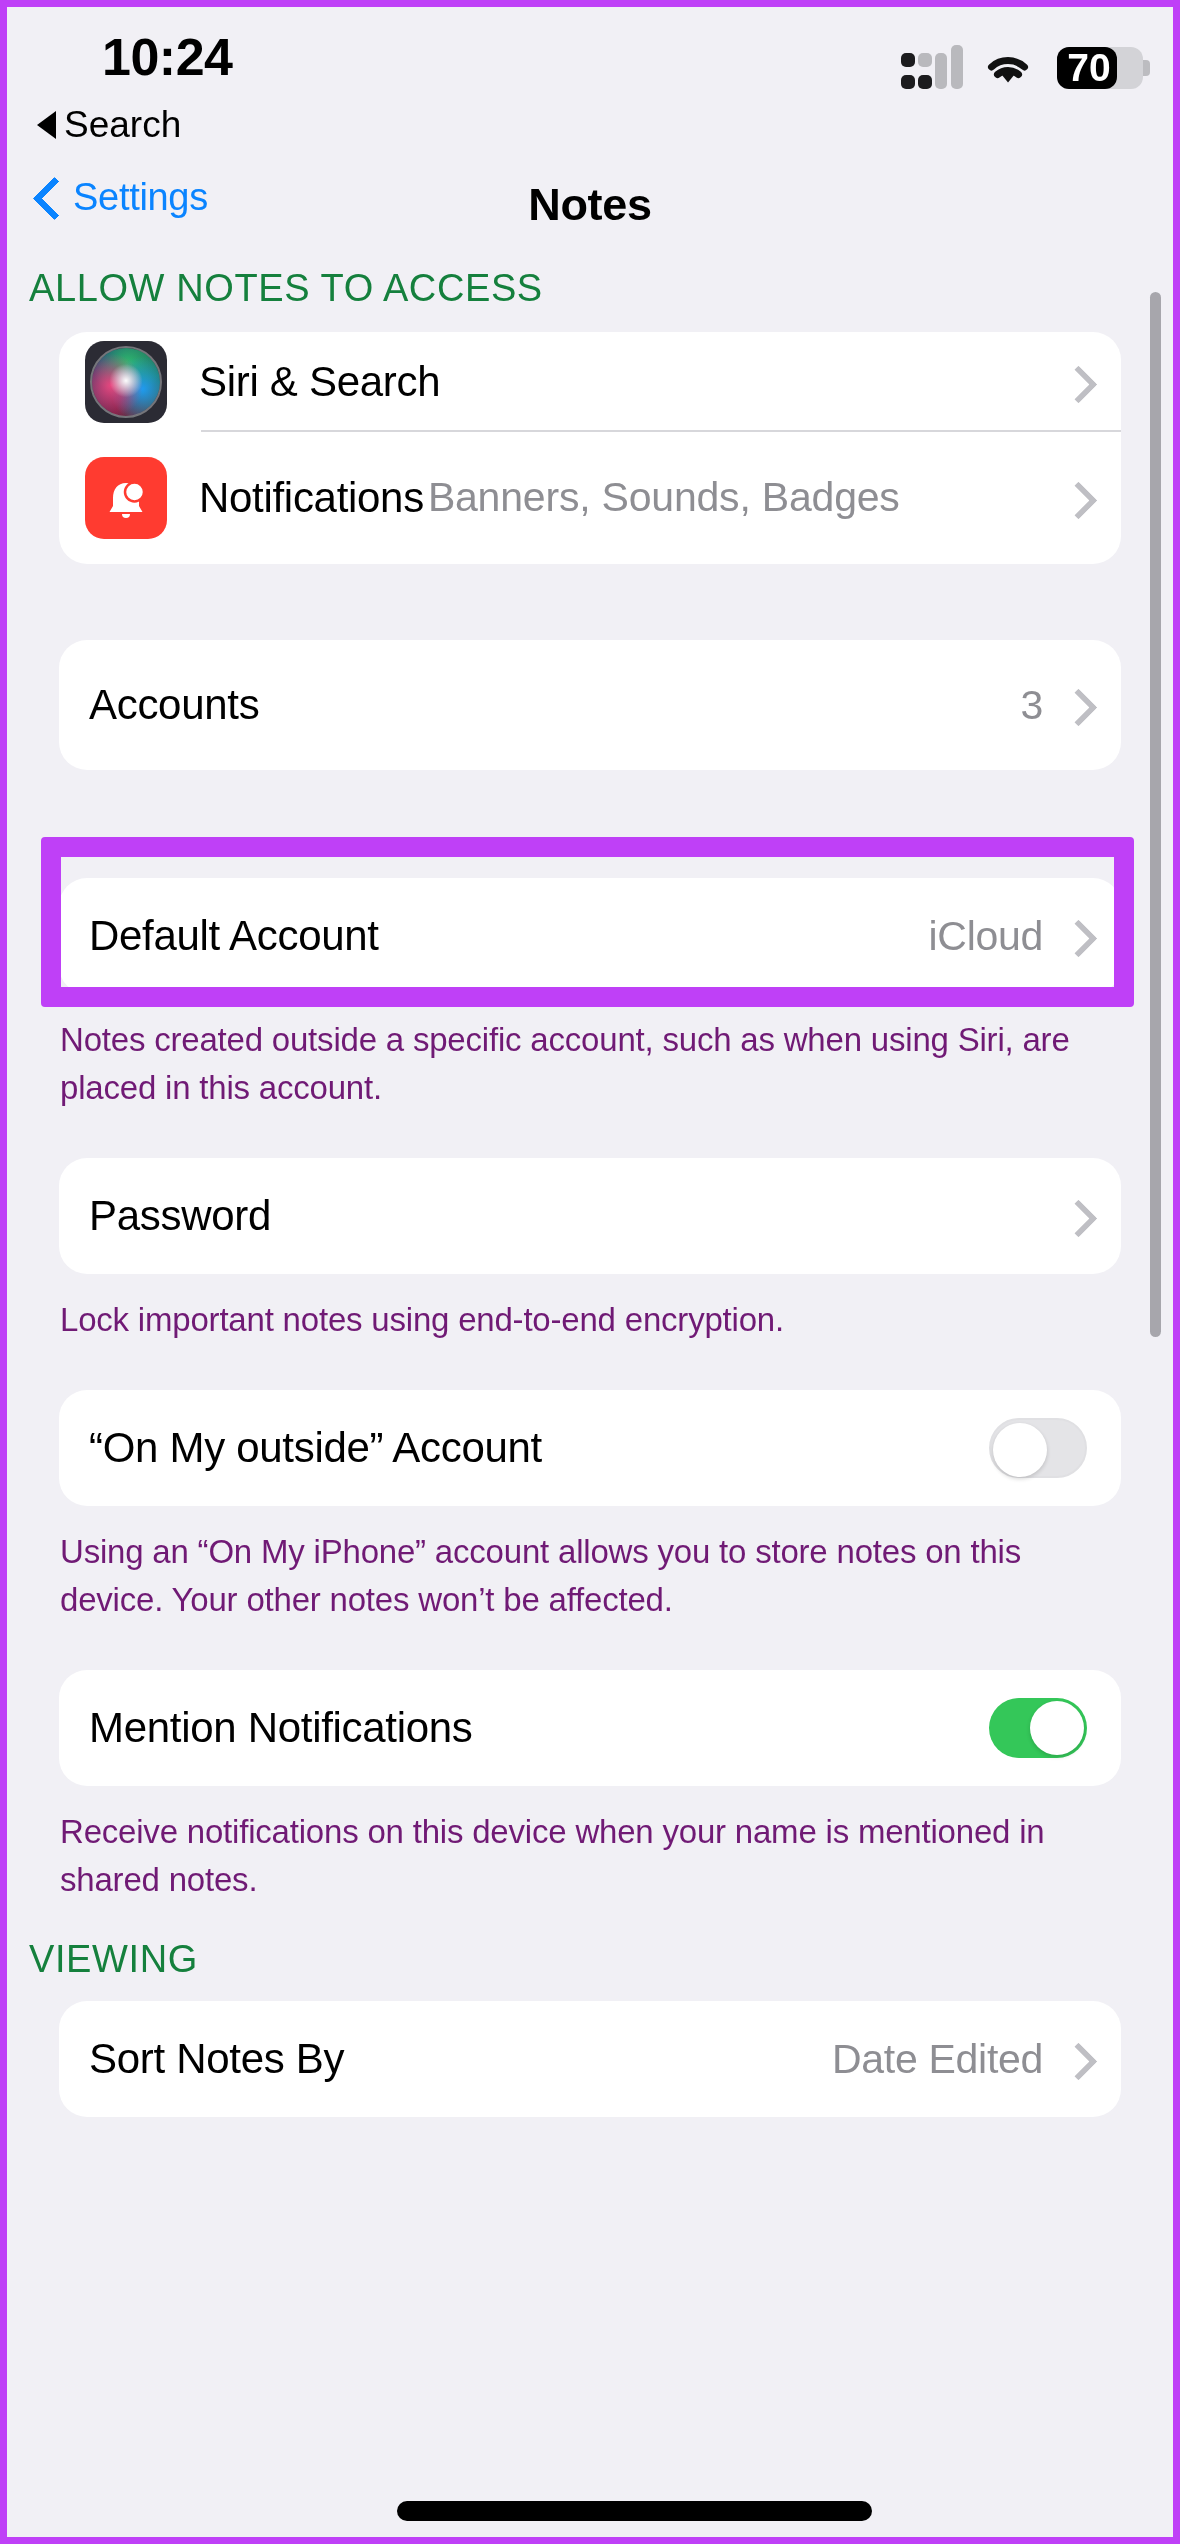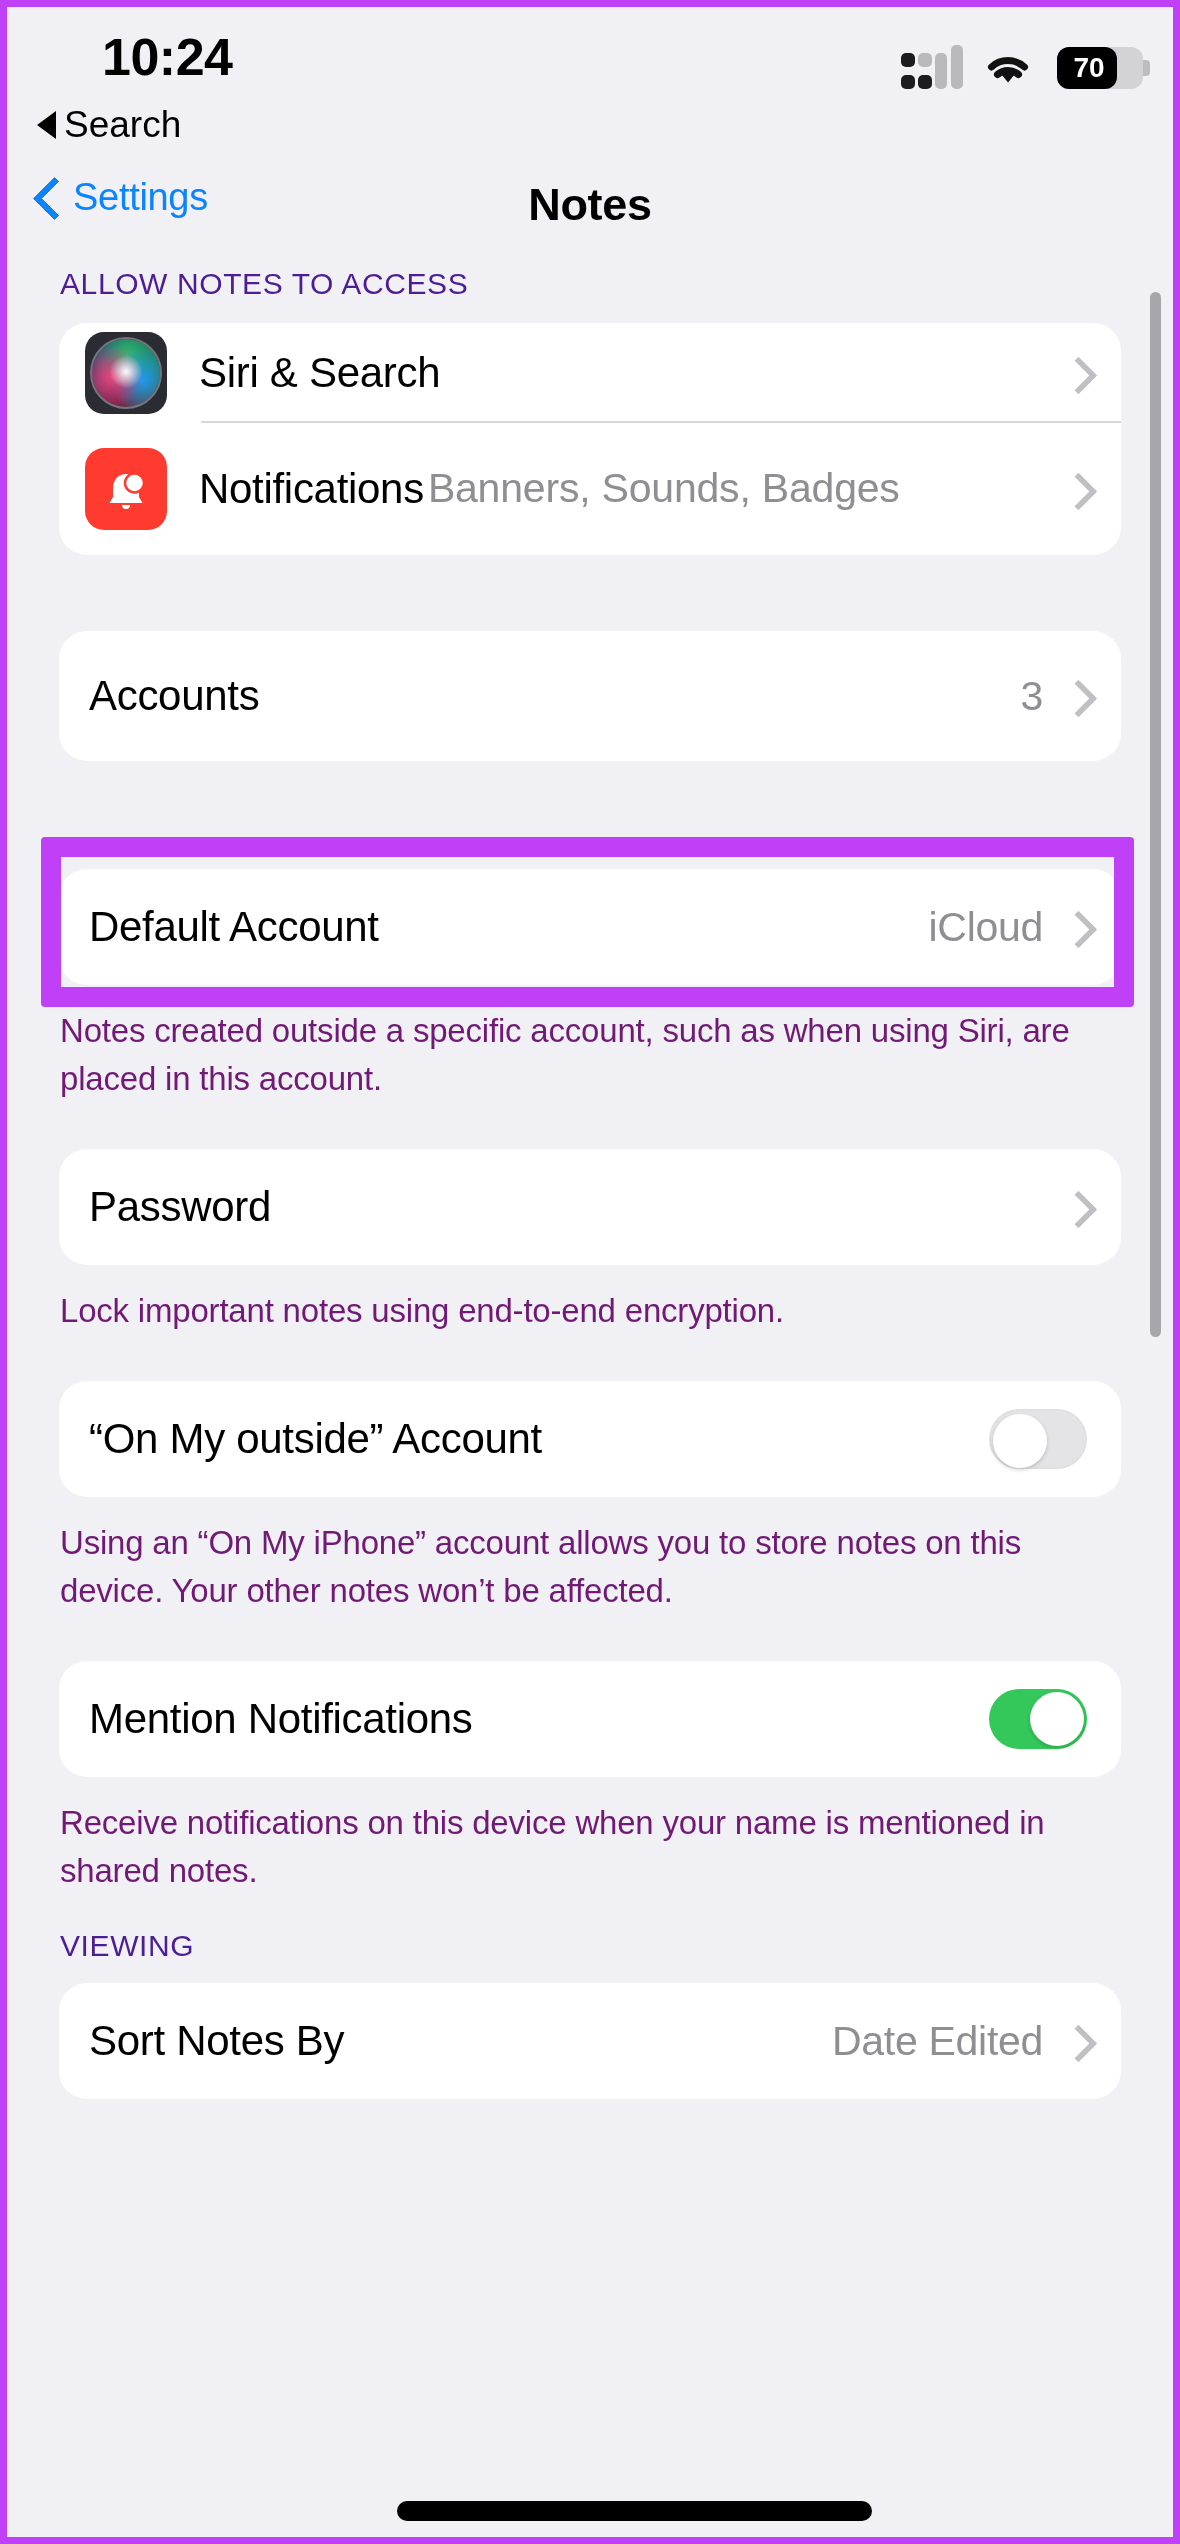--- a/index.html
+++ b/index.html
@@ -83,21 +83,21 @@
     position: absolute; left: 0; top: 0;
     height: 100%;
     border-radius: 12px;
     background: #000;
   }
   .battery .lvl {
     position: absolute;
     left: 0; top: 0;
     width: 100%; height: 100%;
     display: flex; align-items: center; justify-content: center;
-    font-size: 28px; font-weight: 700; color: #fff;
+    font-size: 39px; font-weight: 700; color: #fff;
     padding-right: 22px;
   }
   .battery .nub {
     position: absolute;
     right: -7px; top: 13px;
     width: 7px; height: 16px;
     border-radius: 0 4px 4px 0;
     background: #bcbcc0;
   }
 
@@ -144,24 +144,24 @@
 
   
   .content {
     position: absolute;
     left: 0; top: 260px;
     width: 1166px;
     bottom: 0;
   }
 
   .section-header {
-    font-size: 30px;
-    color: #4c1d95;
+    font-size: 38px;
+    color: #15803d;
     letter-spacing: 0.6px;
-    padding-left: 53px;
+    padding-left: 22px;
     margin-bottom: 22px;
   }
 
   .card {
     background: #fff;
     border-radius: 28px;
     margin: 0 52px;
     overflow: hidden;
   }
 

